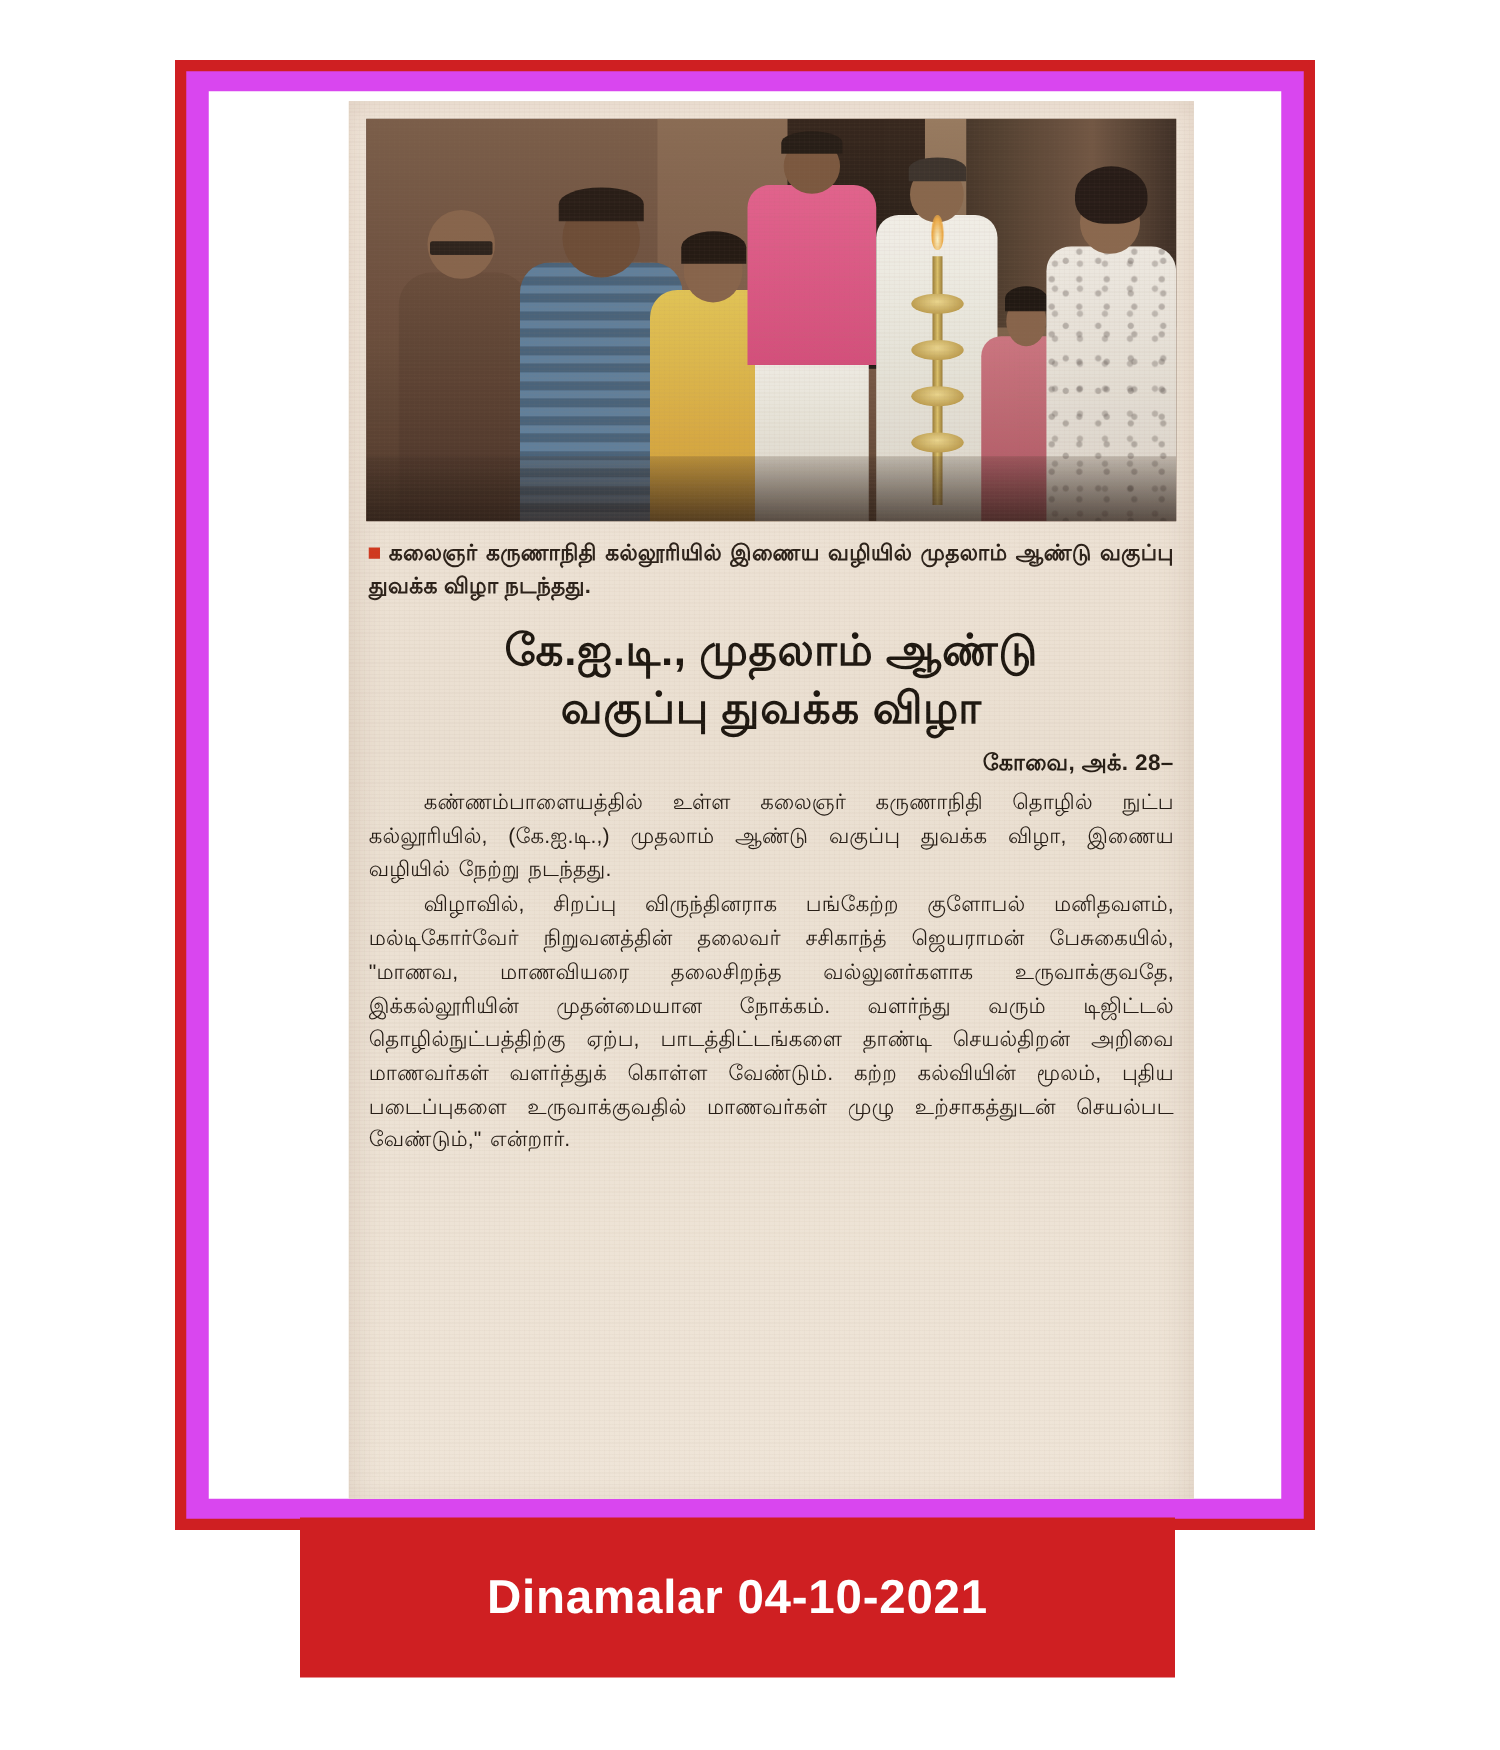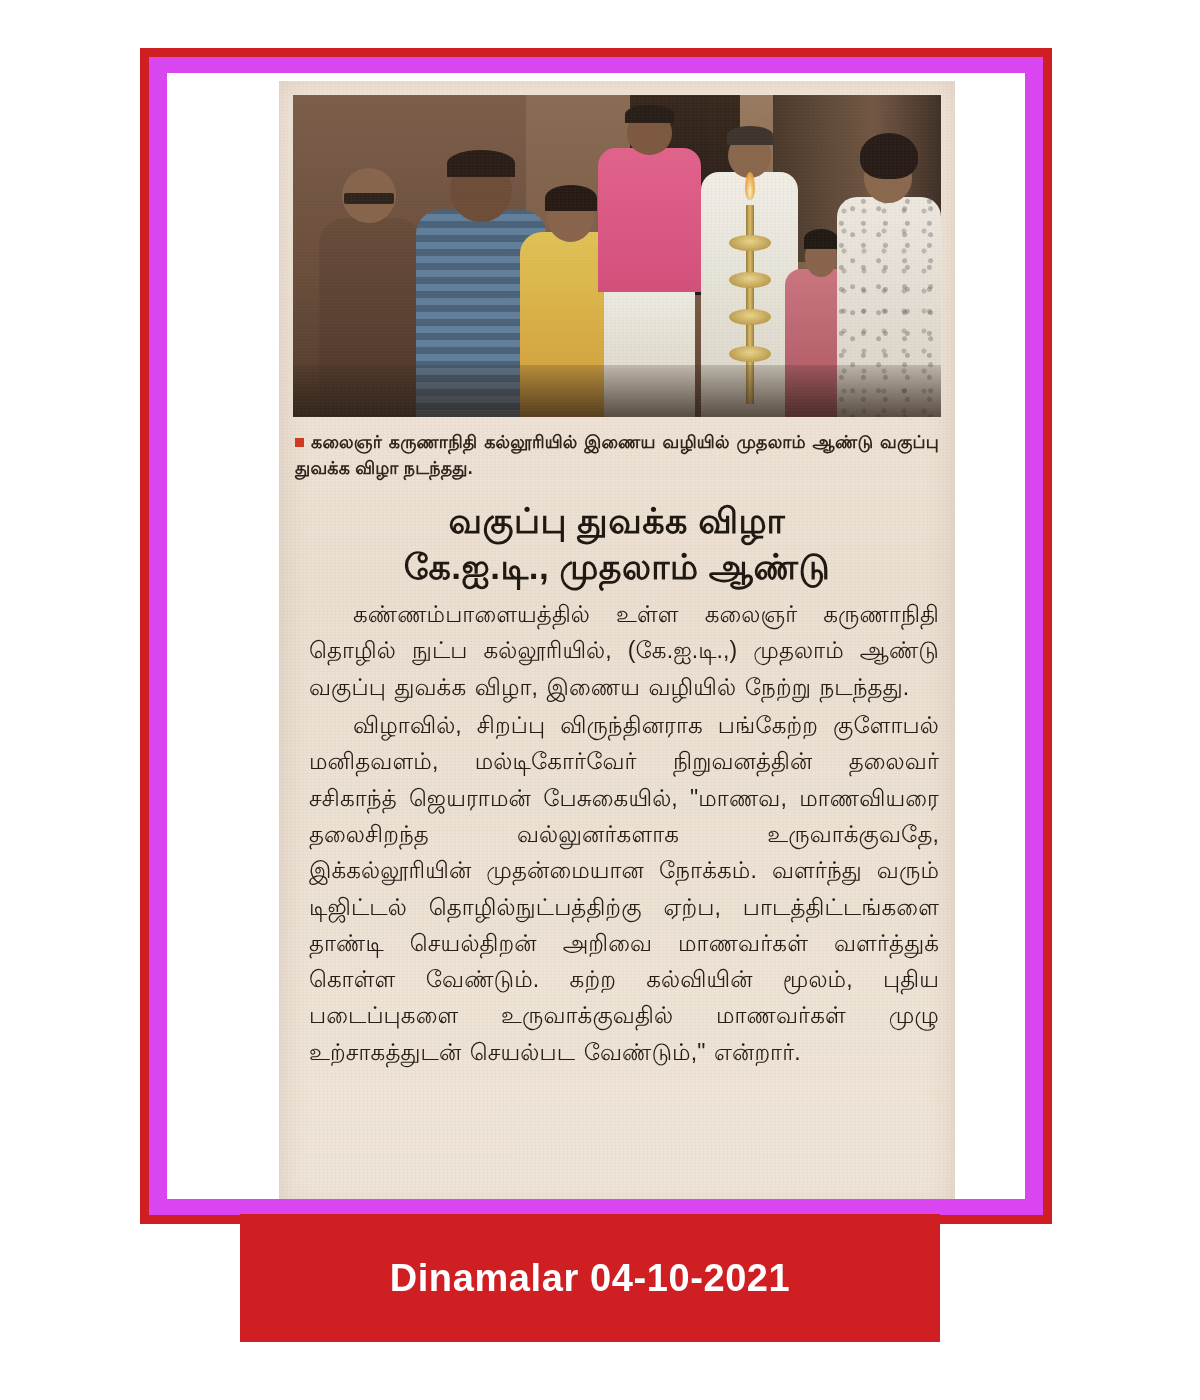--- a/index.html
+++ b/index.html
@@ -225,22 +225,22 @@
     letter-spacing: 0.3px;
   }
 
   
   #article-body {
     position: relative;
     margin: 6px 16px 0 16px;
     color: #231b14;
   }
   #article-body p {
-    margin: 0 0 2px 14px;
-    font-size: 23px;
+    margin: 0 0 2px 0;
+    font-size: 17px;
     line-height: 1.58;
     text-align: justify;
     text-align-last: left;
     text-indent: 44px;
     letter-spacing: 0.1px;
     word-spacing: 2px;
   }
   #article-body p:last-child { text-align-last: left; }
 
   
@@ -329,24 +329,25 @@
           <div class="disc d4"></div>
           <div class="flame"></div>
         </div>
 
         <div class="ph-layer ph-floor"></div>
       </div>
 
       <div id="caption"><span id="caption-bullet"></span><span>கலைஞர் கருணாநிதி கல்லூரியில் இணைய வழியில் முதலாம் ஆண்டு வகுப்பு துவக்க விழா நடந்தது.</span></div>
 
       <div id="headline">
+        <div>கே.ஐ.டி., முதலாம் ஆண்டு</div>
         <div>வகுப்பு துவக்க விழா</div>
-        <div>கே.ஐ.டி., முதலாம் ஆண்டு</div>
       </div>
 
+      <div id="dateline">கோவை, அக். 28–</div>
 
       <div id="article-body">
         <p>கண்ணம்பாளையத்தில் உள்ள கலைஞர் கருணாநிதி தொழில் நுட்ப கல்லூரியில், (கே.ஐ.டி.,) முதலாம் ஆண்டு வகுப்பு துவக்க விழா, இணைய வழியில் நேற்று நடந்தது.</p>
         <p>விழாவில், சிறப்பு விருந்தினராக பங்கேற்ற குளோபல் மனிதவளம், மல்டிகோர்வேர் நிறுவனத்தின் தலைவர் சசிகாந்த் ஜெயராமன் பேசுகையில், "மாணவ, மாணவியரை தலைசிறந்த வல்லுனர்களாக உருவாக்குவதே, இக்கல்லூரியின் முதன்மையான நோக்கம். வளர்ந்து வரும் டிஜிட்டல் தொழில்நுட்பத்திற்கு ஏற்ப, பாடத்திட்டங்களை தாண்டி செயல்திறன் அறிவை மாணவர்கள் வளர்த்துக் கொள்ள வேண்டும். கற்ற கல்வியின் மூலம், புதிய படைப்புகளை உருவாக்குவதில் மாணவர்கள் முழு உற்சாகத்துடன் செயல்பட வேண்டும்," என்றார்.</p>
       </div>
 
     </div>
   </div>
 </div>
 

